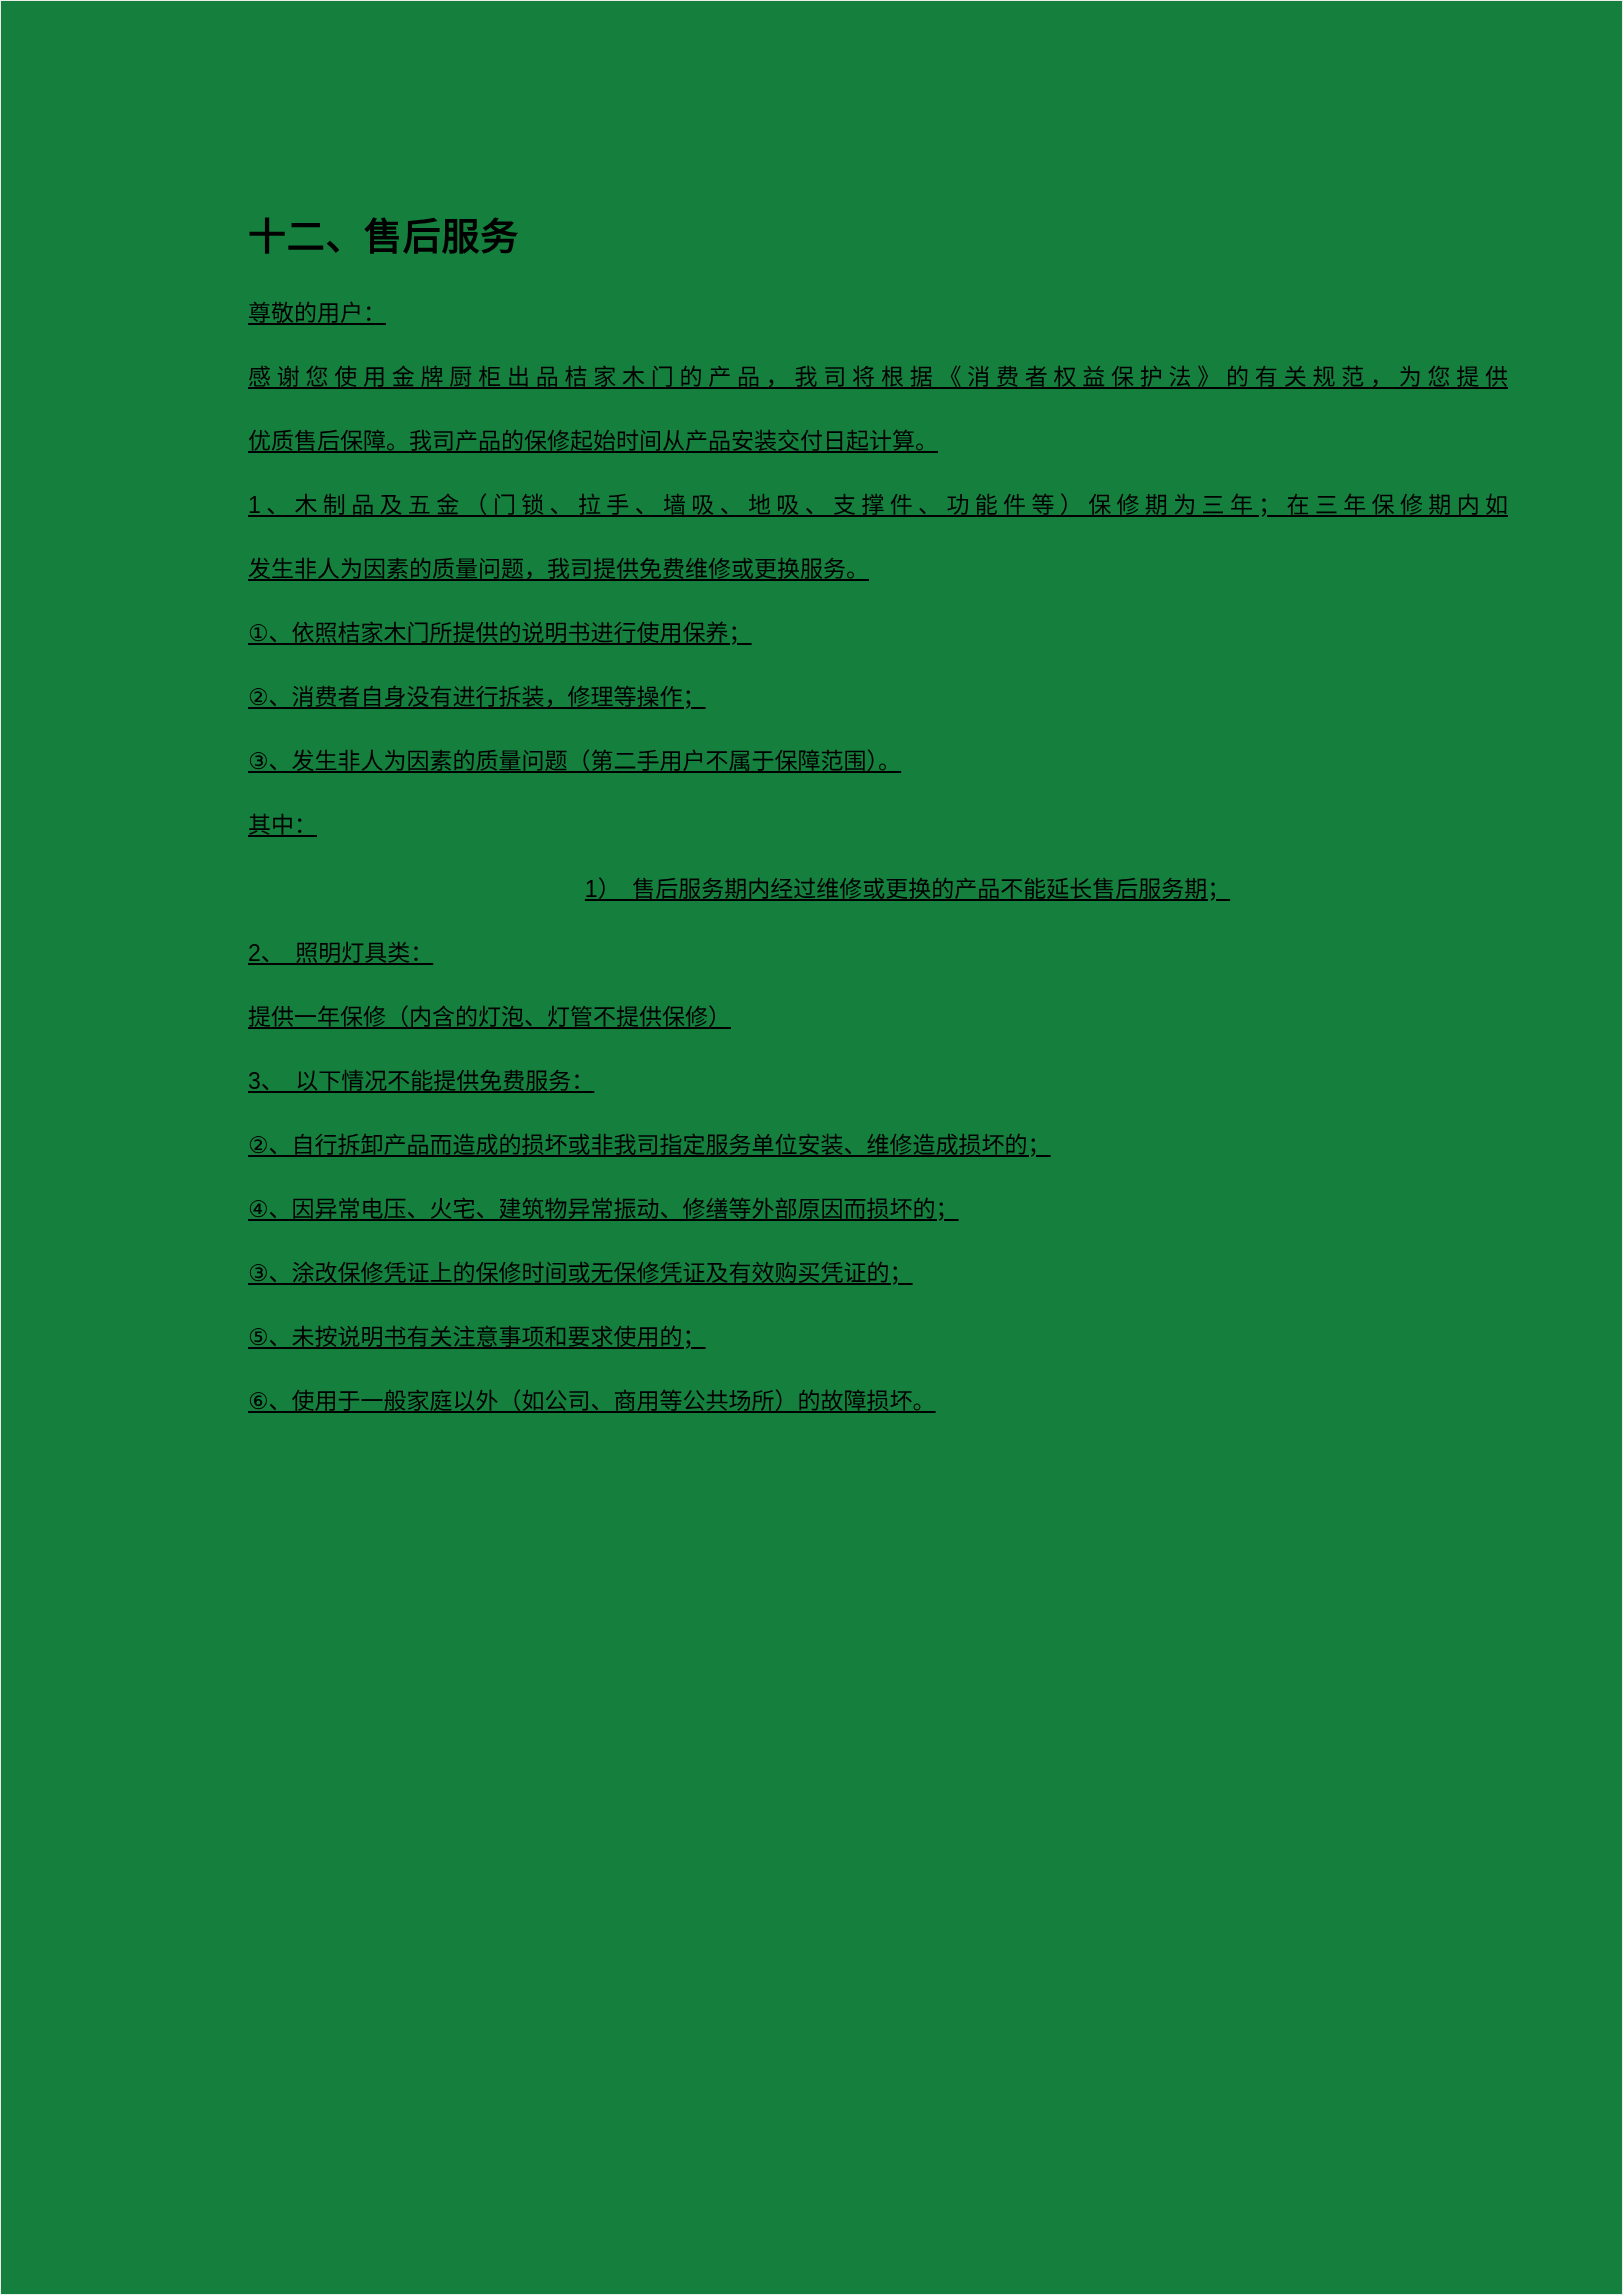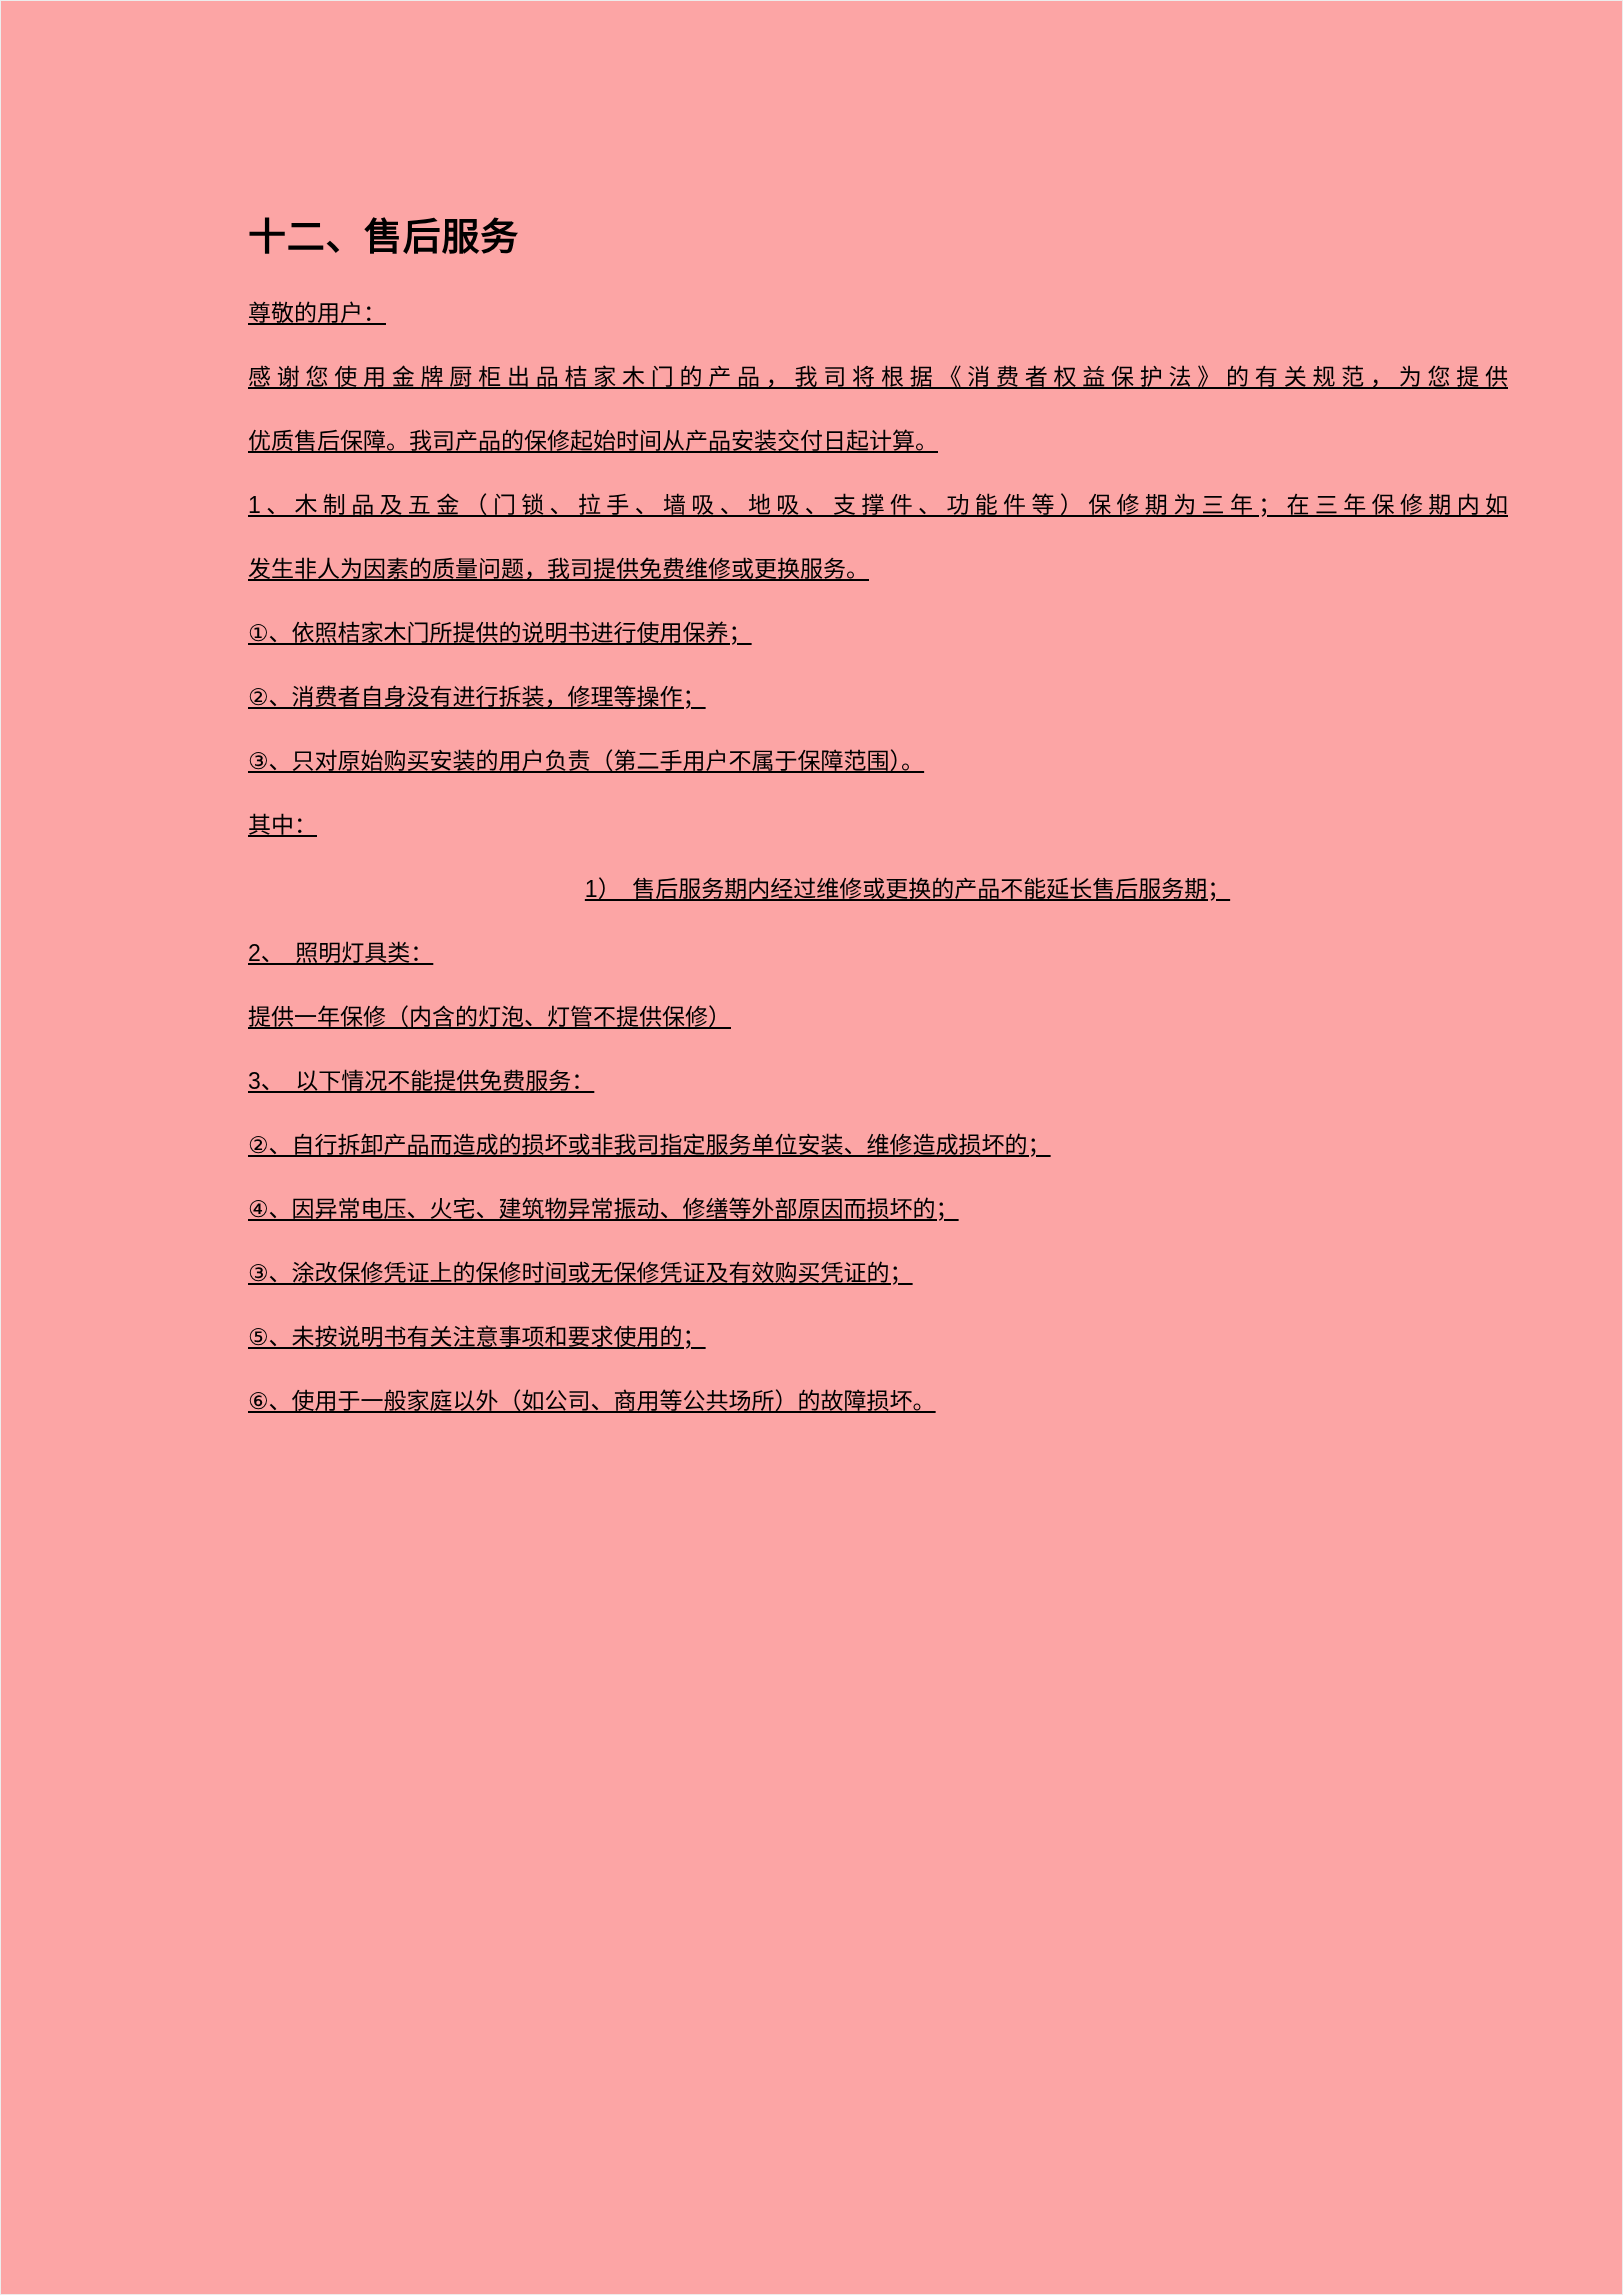--- a/index.html
+++ b/index.html
@@ -4,21 +4,21 @@
 <style>
   html, body {
     margin: 0;
     padding: 0;
     background: #ffffff;
   }
   .page {
     position: relative;
     width: 1623px;
     height: 2295px;
-    background: #fca5a5;
+    background: #15803d;
     box-sizing: border-box;
     border: 0.7px solid #ececec;
     font-family: "Liberation Sans", "DejaVu Sans", sans-serif;
     color: #000000;
     overflow: hidden;
   }
   .content {
     position: absolute;
     left: 247px;
     top: 0;
@@ -59,21 +59,21 @@
   <div class="content">
     <h1 class="doc-title">十二、售后服务</h1>
     <div class="lines" id="lines">
         <div class="line">尊敬的用户：</div>
         <div class="line justify">感谢您使用金牌厨柜出品桔家木门的产品，我司将根据《消费者权益保护法》的有关规范，为您提供</div>
         <div class="line">优质售后保障。我司产品的保修起始时间从产品安装交付日起计算。</div>
         <div class="line justify">1、木制品及五金（门锁、拉手、墙吸、地吸、支撑件、功能件等）保修期为三年；在三年保修期内如</div>
         <div class="line">发生非人为因素的质量问题，我司提供免费维修或更换服务。</div>
         <div class="line">①、依照桔家木门所提供的说明书进行使用保养；</div>
         <div class="line">②、消费者自身没有进行拆装，修理等操作；</div>
-        <div class="line">③、只对原始购买安装的用户负责（第二手用户不属于保障范围）。</div>
+        <div class="line">③、发生非人为因素的质量问题（第二手用户不属于保障范围）。</div>
         <div class="line">其中：</div>
         <div class="line indent">1） 售后服务期内经过维修或更换的产品不能延长售后服务期；</div>
         <div class="line">2、 照明灯具类：</div>
         <div class="line">提供一年保修（内含的灯泡、灯管不提供保修）</div>
         <div class="line">3、 以下情况不能提供免费服务：</div>
         <div class="line">②、自行拆卸产品而造成的损坏或非我司指定服务单位安装、维修造成损坏的；</div>
         <div class="line">④、因异常电压、火宅、建筑物异常振动、修缮等外部原因而损坏的；</div>
         <div class="line">③、涂改保修凭证上的保修时间或无保修凭证及有效购买凭证的；</div>
         <div class="line">⑤、未按说明书有关注意事项和要求使用的；</div>
         <div class="line">⑥、使用于一般家庭以外（如公司、商用等公共场所）的故障损坏。</div>

